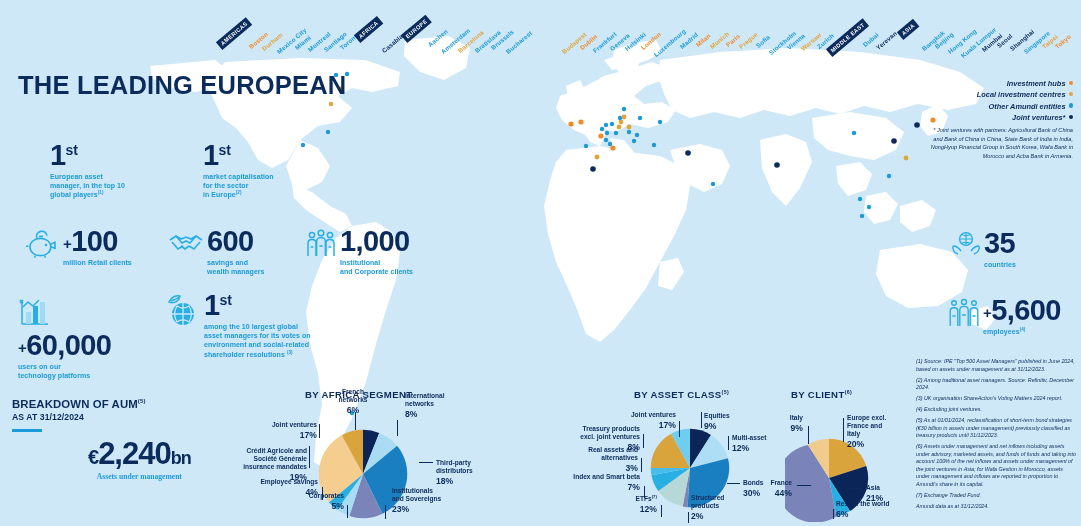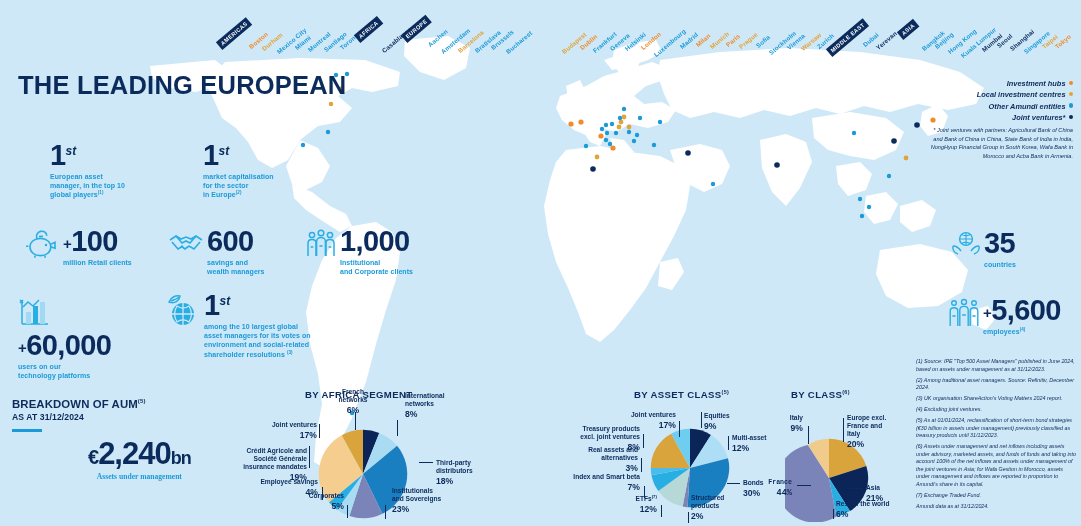--- a/index.html
+++ b/index.html
@@ -60,21 +60,21 @@
 
   
   .kpi { position:absolute; display:flex; align-items:flex-start; }
   .kpi .icon { margin-right:3px; flex:0 0 auto; }
   .kpi .body { }
   .kpi .num {
     font-size:29px; font-weight:bold; line-height:.92; color:#0b2b5c;
     white-space:nowrap; letter-spacing:-.6px;
   }
   .kpi .num .plus { font-size:15px; vertical-align:2px; }
-  .kpi .num .sup { font-size:12px; vertical-align:10px; letter-spacing:0;font-style:italic; }
+  .kpi .num .sup { font-size:14px; vertical-align:10px; letter-spacing:0; }
   .kpi .lbl {
     font-size:7px; font-weight:bold; color:#1a9ad8; line-height:1.33;
     margin-top:3px; letter-spacing:.05px;
   }
   .kpi .lbl sup { font-size:4.6px; }
 
   
   .aum-head { position:absolute; left:12px; top:398px; }
   .aum-head .t1 { font-size:11.4px; font-weight:bold; letter-spacing:.1px; }
   .aum-head .t1 sup { font-size:6px; }
@@ -547,21 +547,21 @@
   <div class="leader" style="left:643px; top:434px; width:1px; height:14px;"></div>
   <div class="pielab r" style="left:568px; top:425px; width:72px;">
     Treasury products<br>excl. joint ventures<span class="pct">8%</span>
   </div>
   <div class="leader" style="left:679px; top:421px; width:1px; height:16px;"></div>
   <div class="pielab r" style="left:606px; top:411px; width:70px;">
     Joint ventures<span class="pct">17%</span>
   </div>
 
   <div class="chart-title" style="left:791px; top:389px;">
-    <span>BY CLASS</span><sup>(6)</sup>
+    <span>BY CLIENT</span><sup>(6)</sup>
   </div>
   <svg style="position:absolute; left:785px; top:434px;" width="88" height="88" viewBox="-46 -46 92 92">
 
     <path d="M0 0 L0 -41 A41 41 0 0 1 38.99 -12.67 Z" fill="#d9a43c"></path>
 
     <path d="M0 0 L38.99 -12.67 A41 41 0 0 1 21.97 34.63 Z" fill="#0b2559"></path>
 
     <path d="M0 0 L21.97 34.63 A41 41 0 0 1 7.69 40.27 Z" fill="#29aee4"></path>
 
     <path d="M0 0 L7.69 40.27 A41 41 0 1 1 -21.97 -34.63 Z" fill="#7b84b8"></path>
@@ -574,21 +574,21 @@
   </div>
   <div class="leader" style="left:850px; top:488px; width:13px; height:1px;"></div>
   <div class="pielab" style="left:866px; top:484px;">
     Asia<span class="pct">21%</span>
   </div>
   <div class="leader" style="left:833px; top:509px; width:1px; height:10px;"></div>
   <div class="pielab" style="left:836px; top:500px;">
     Rest of the world<span class="pct">6%</span>
   </div>
   <div class="leader" style="left:797px; top:485px; width:14px; height:1px;"></div>
-  <div class="pielab r" style="left:740px; top:479px; width:52px;font-family:Liberation Mono, monospace;">
+  <div class="pielab r" style="left:740px; top:479px; width:52px;">
     France<span class="pct">44%</span>
   </div>
   <div class="leader" style="left:808px; top:426px; width:1px; height:18px;"></div>
   <div class="pielab r" style="left:757px; top:414px; width:46px;">
     Italy<span class="pct">9%</span>
   </div>
 
   <div class="foot">
     <p>(1) Source: IPE "Top 500 Asset Managers" published in June 2024, based on assets under management as at 31/12/2023.</p>
     <p>(2) Among traditional asset managers. Source: Refinitiv, December 2024.</p>

